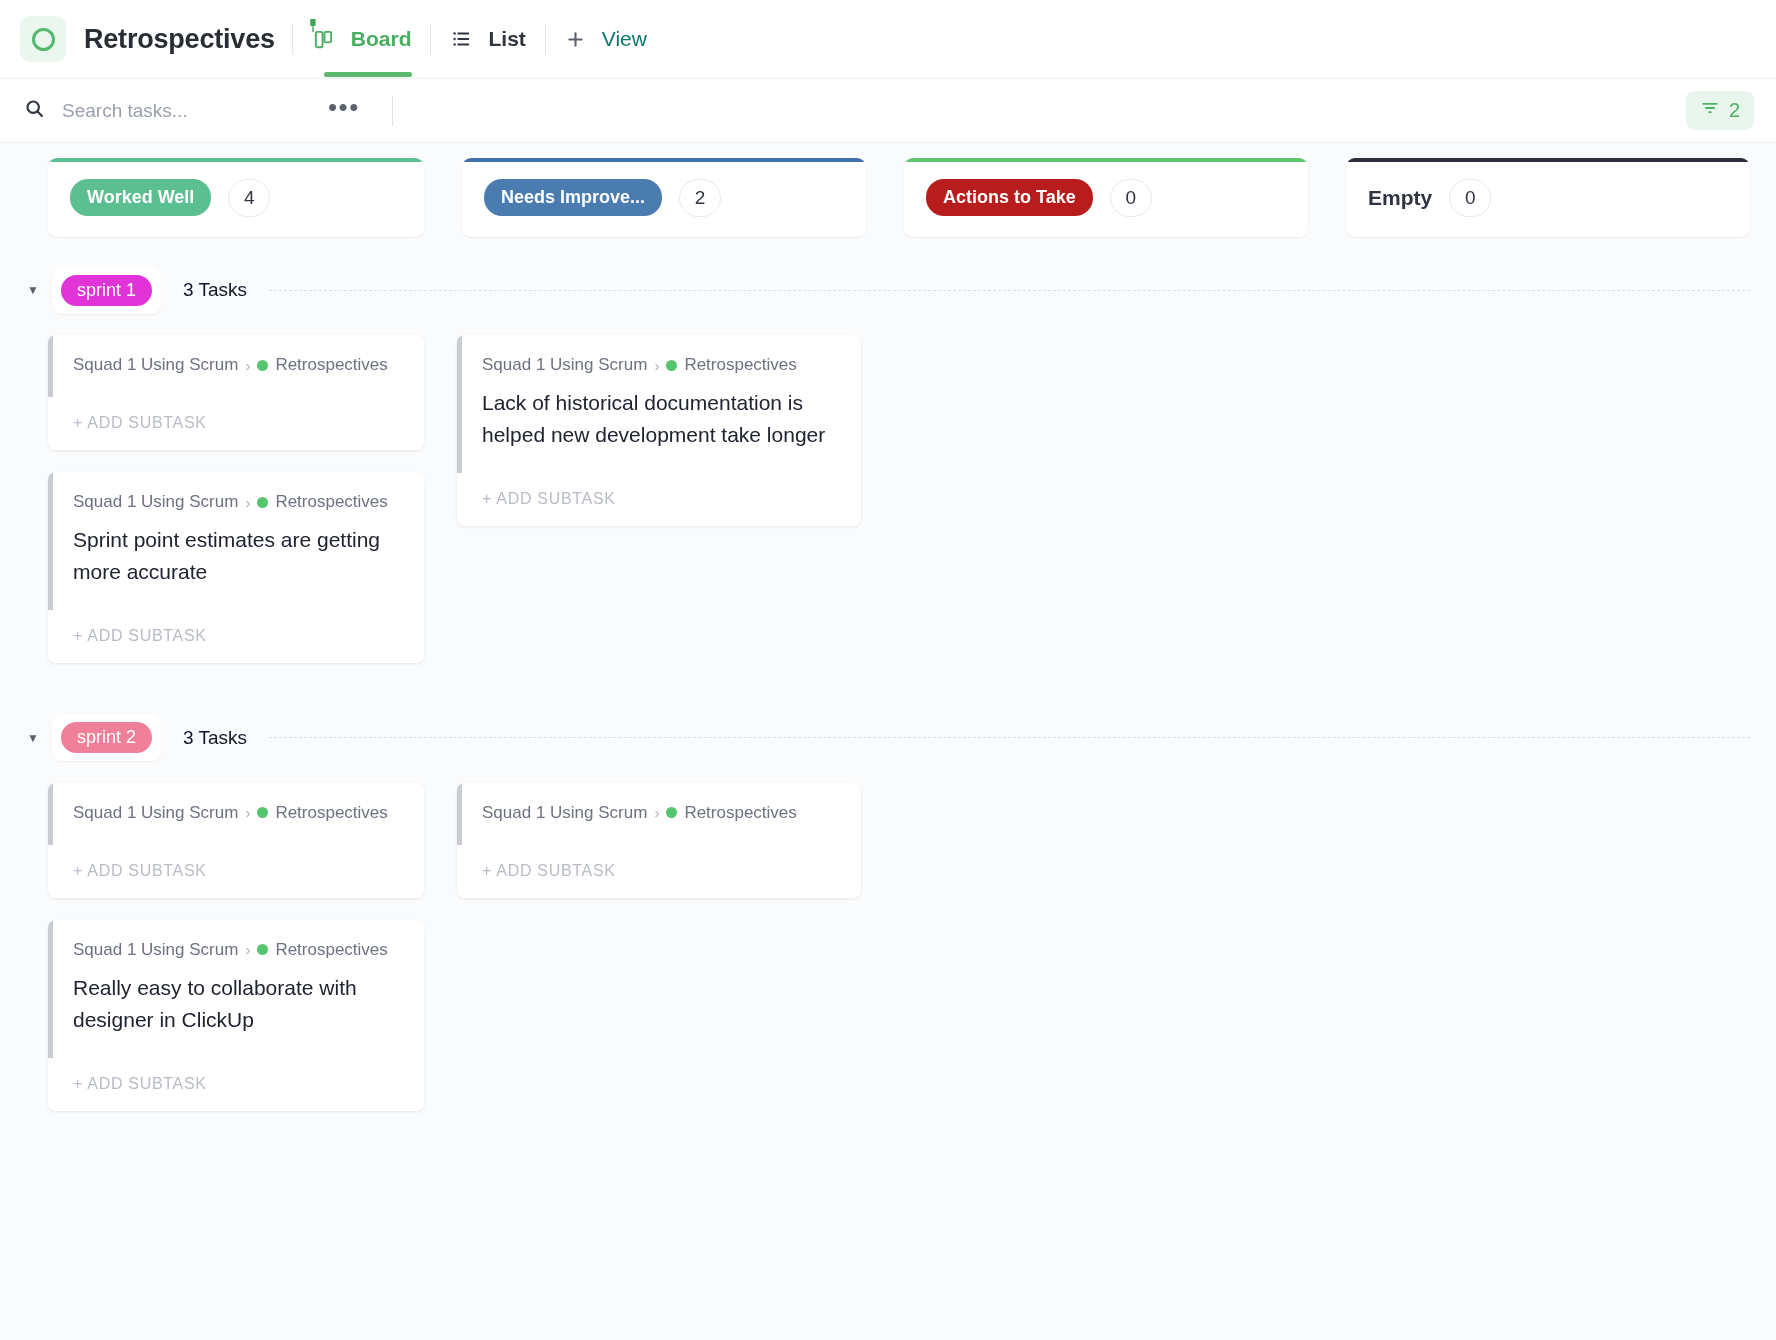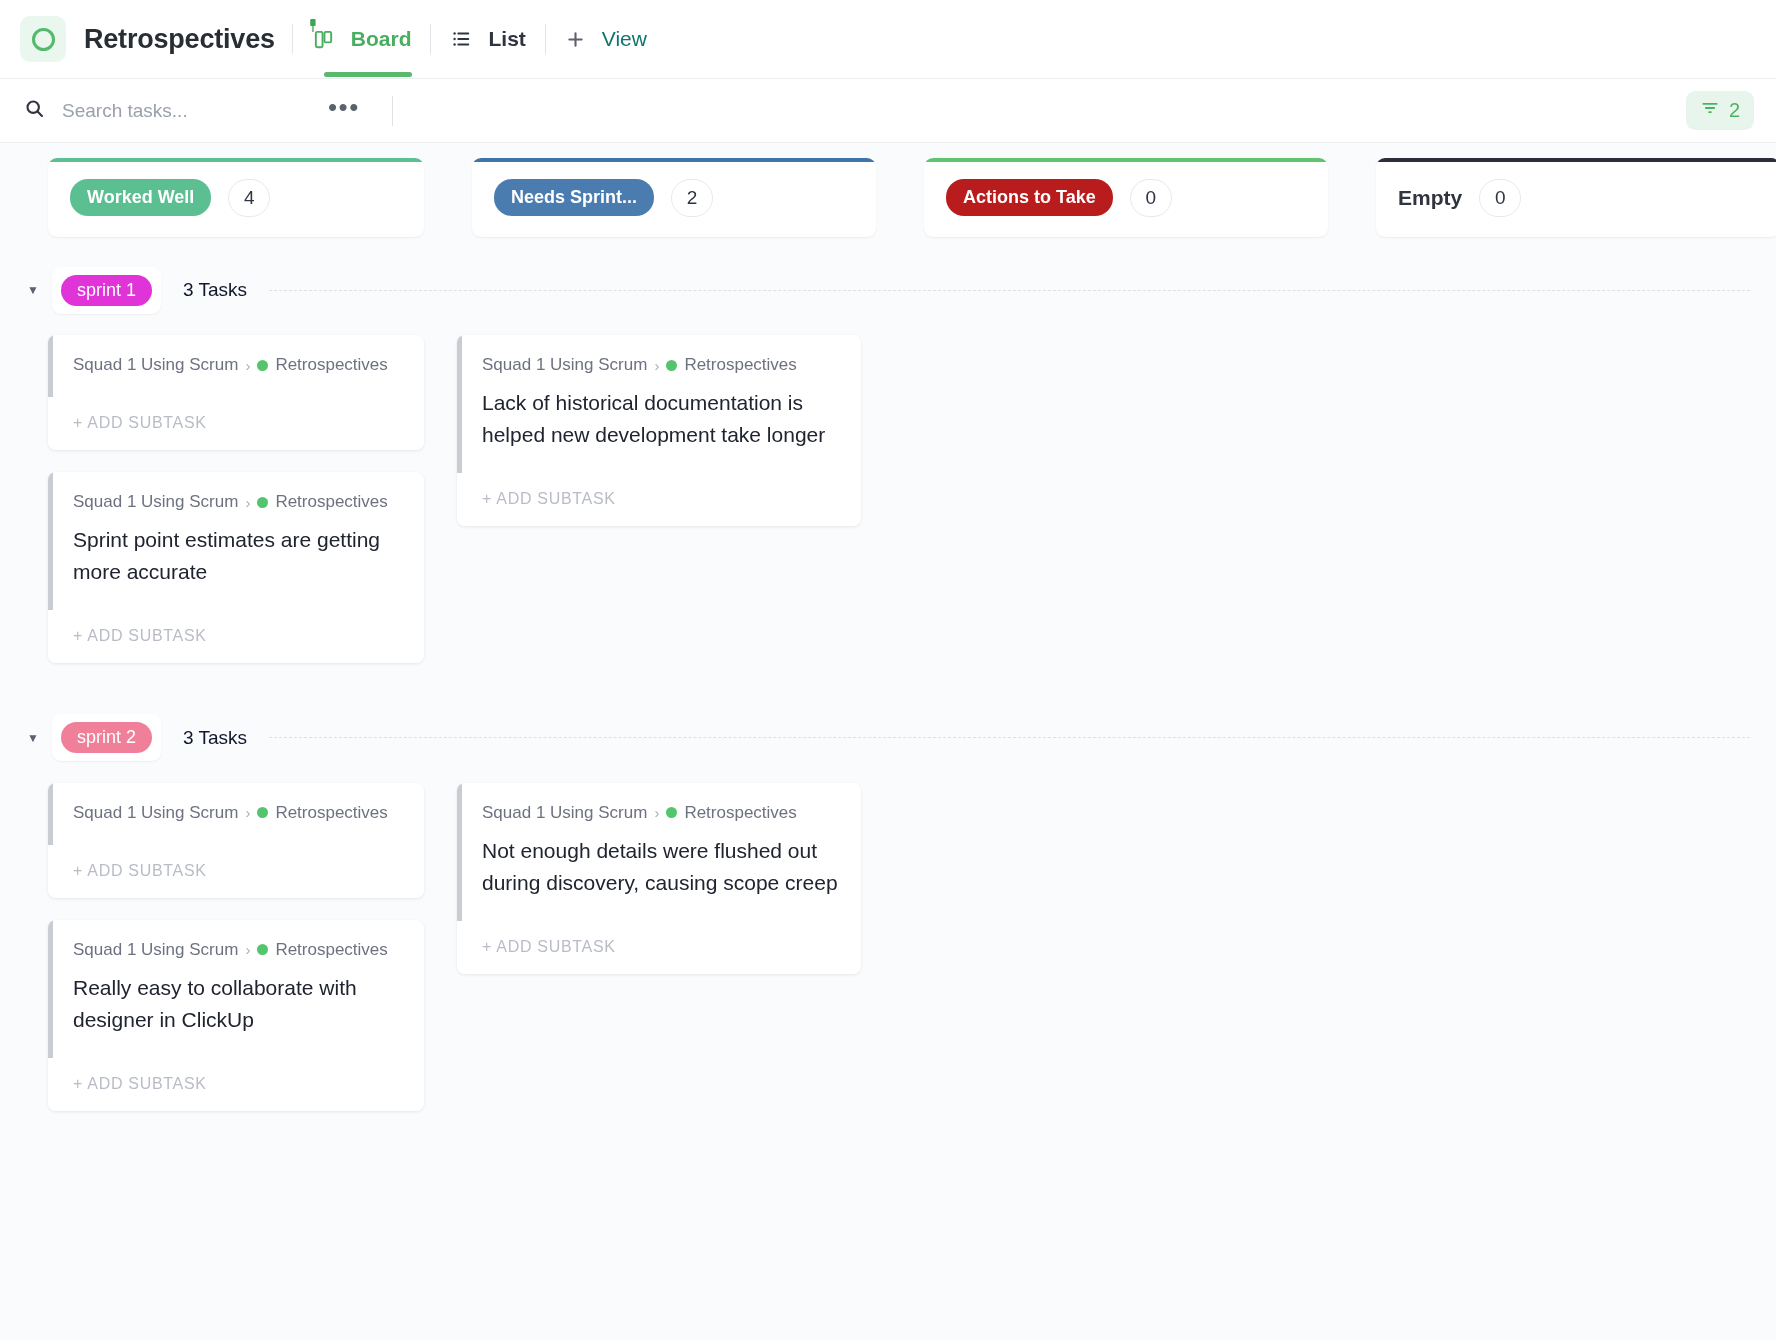--- a/index.html
+++ b/index.html
@@ -115,21 +115,21 @@
 
   
   .board {
     background: #fafbfc;
     height: calc(1340px - 79px - 64px);
     position: relative;
     overflow: hidden;
   }
   .col-headers {
     display: flex;
-    gap: 48px;
+    gap: 38px;
     padding: 15px 22px 0 48px;
   }
   .col-head {
     flex: none;
     background: #ffffff;
     border-radius: 9px;
     height: 79px;
     display: flex;
     align-items: center;
     padding-left: 22px;
@@ -351,21 +351,21 @@
   </div>
 </div>
 
 <div class="board">
   <div class="col-headers" id="col-headers">
       <div class="col-head" style="--bar: #5cbf92; width: 376px;">
         <div class="status-pill" style="background: rgb(92, 191, 146);">Worked Well</div>
         <div class="count-chip">4</div>
       </div>
       <div class="col-head" style="--bar: #4173ab; width: 404px;">
-        <div class="status-pill" style="background: rgb(74, 124, 176);">Needs Sprint...</div>
+        <div class="status-pill" style="background: rgb(74, 124, 176);">Needs Improve...</div>
         <div class="count-chip">2</div>
       </div>
       <div class="col-head" style="--bar: #5fc46f; width: 404px;">
         <div class="status-pill" style="background: #b91c1c;">Actions to Take</div>
         <div class="count-chip">0</div>
       </div>
       <div class="col-head" style="--bar: #2b2f3b; width: 404px;">
         <div class="status-plain">Empty</div>
         <div class="count-chip">0</div>
       </div>
@@ -475,21 +475,20 @@
           <div class="card">
             <div class="card-body">
               <div class="accent"></div>
               <div class="card-inner">
                 <div class="crumb">
                   <span>Squad 1 Using Scrum</span>
                   <span class="sep">›</span>
                   <span class="dot-green"></span>
                   <span>Retrospectives</span>
                 </div>
-                <div class="card-title">Not enough details were flushed out during discovery, causing scope creep</div>
               </div>
             </div>
             <div class="card-foot">+ ADD SUBTASK</div>
           </div>
         </div>
         <div class="lane" style="width: 404px;"></div>
         <div class="lane" style="width: 404px;"></div>
       </div>
     </div>
 </div>

